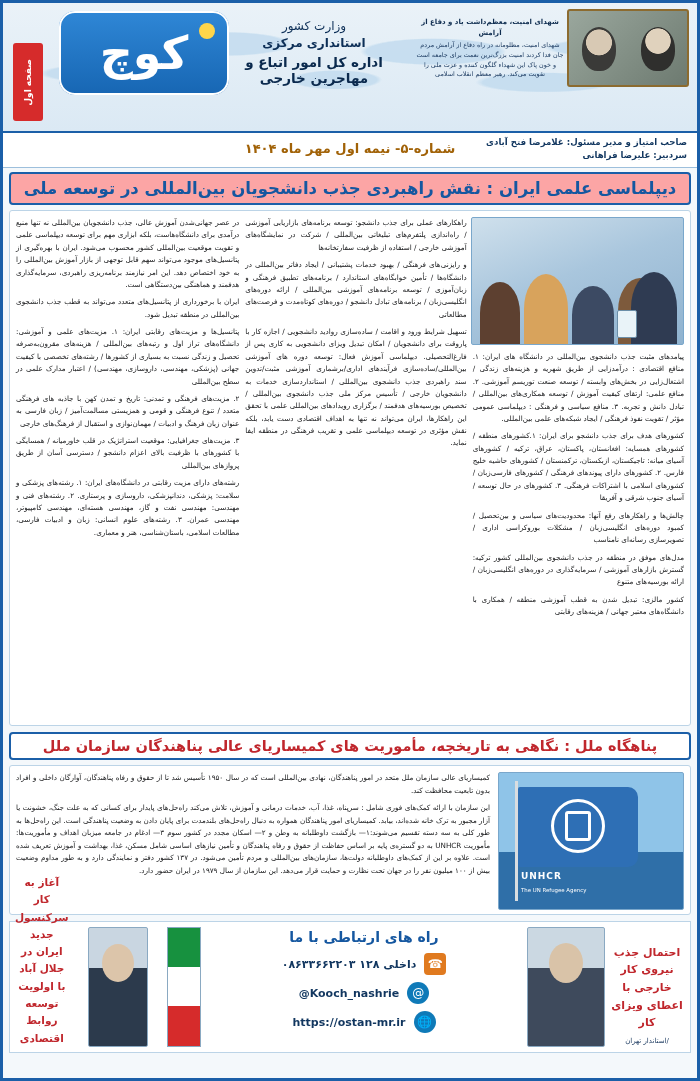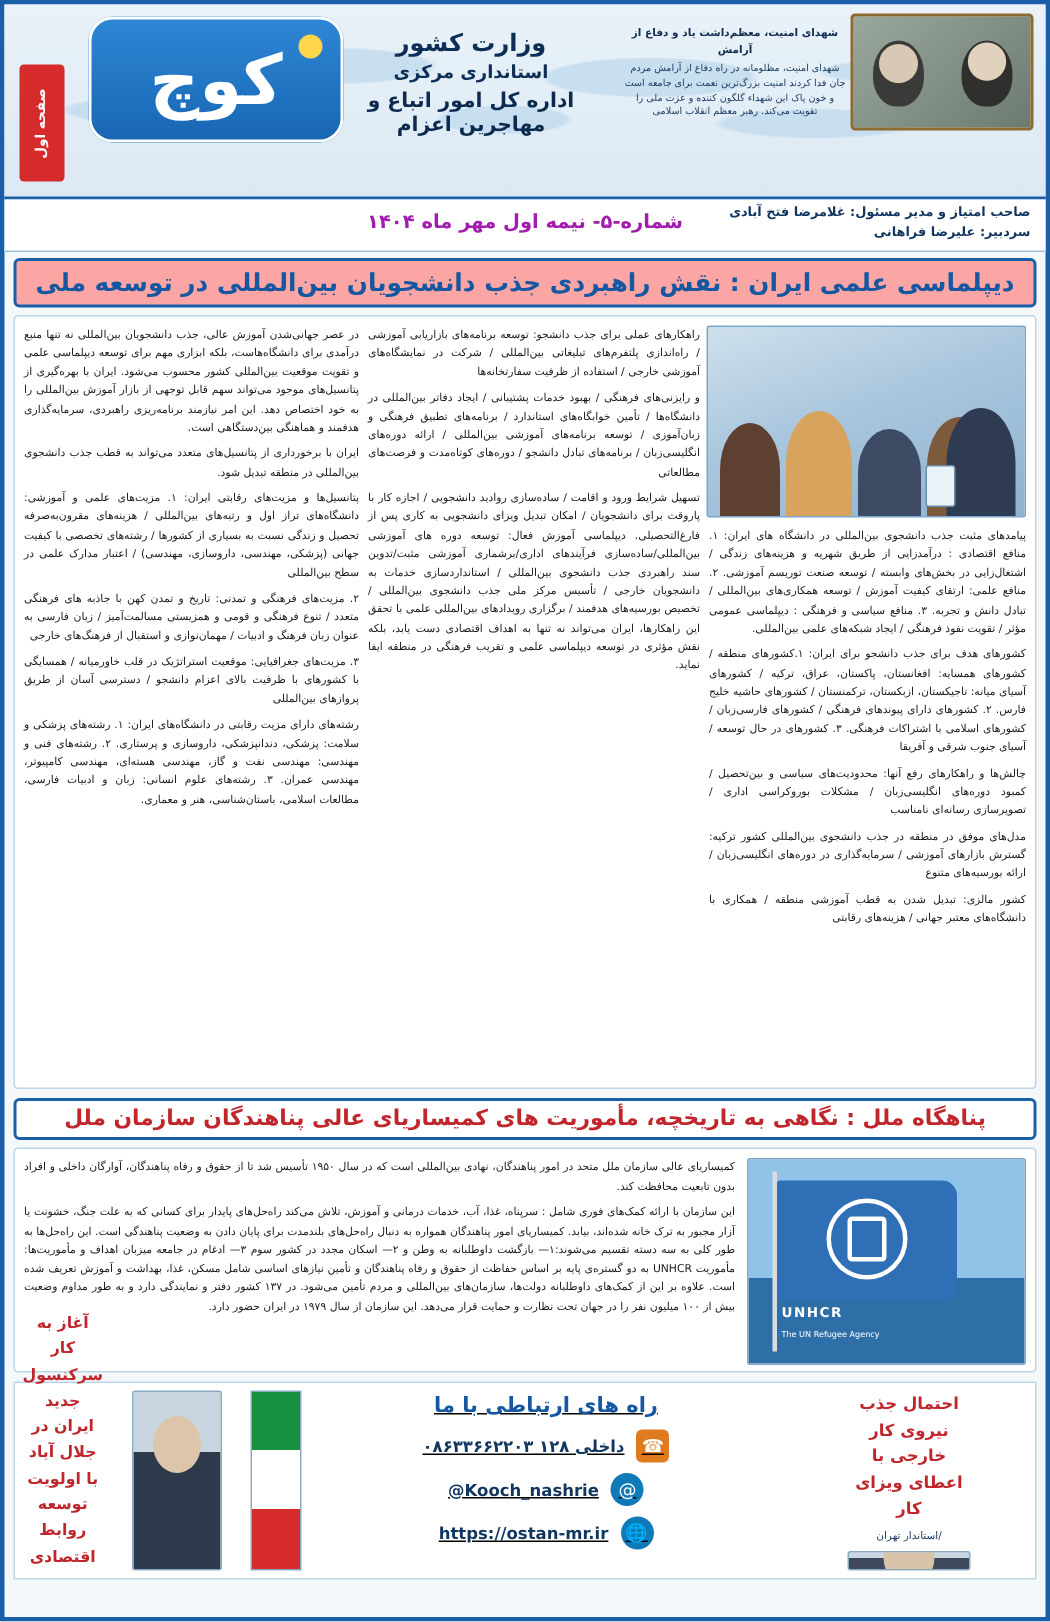--- a/index.html
+++ b/index.html
@@ -30,41 +30,41 @@
      background:linear-gradient(135deg,#9aa79d,#6d7a70);display:flex;}
   .leaders .face{flex:1;position:relative;}
   .leaders .face::after{content:"";position:absolute;left:50%;top:52%;
      transform:translate(-50%,-50%);width:34px;height:44px;border-radius:50% 50% 45% 45%;
      background:radial-gradient(circle at 50% 35%, #d8c9b4 0 38%, #3a3a38 40%);}
   .leaders .face.a::after{background:radial-gradient(circle at 50% 32%, #e0d2bd 0 36%, #2f2f2d 38%);}
   .slogan{position:absolute;top:14px;right:132px;width:150px;text-align:center;
      font-size:6.4px;line-height:1.55;color:#16355c;}
   .slogan b{display:block;font-size:7px;margin-bottom:2px;color:#0f2d50;}
   .ministry{position:absolute;top:16px;right:288px;width:190px;text-align:center;color:#0d2f57;}
-  .ministry .l1{font-size:16px;font-weight:bold;letter-spacing:.5px;}
+  .ministry .l1{font-size:12px;font-weight:normal;letter-spacing:.5px;}
   .ministry .l2{font-size:12px;font-weight:bold;margin-top:3px;}
   .ministry .l3{font-size:13.5px;font-weight:bold;margin-top:4px;color:#0b2a4e;}
   .logo-box{position:absolute;top:8px;left:56px;width:170px;height:84px;
      background:linear-gradient(180deg,#2f87d6,#1766b3);border-radius:16px;
      display:flex;align-items:center;justify-content:center;
      box-shadow:inset 0 0 0 2px #ffffff;}
   .logo-box .logo-text{font-size:46px;font-weight:bold;color:#ffffff;
      font-family:"DejaVu Sans","Liberation Sans",sans-serif;line-height:1;}
   .logo-box .logo-dots{position:absolute;right:14px;top:12px;width:16px;height:16px;
      background:#ffd54a;border-radius:50%;}
   .side-tab{position:absolute;top:40px;left:10px;width:30px;height:78px;
      background:#d62b2b;color:#fff;font-size:9px;font-weight:bold;
      display:flex;align-items:center;justify-content:center;border-radius:3px;}
   .side-tab span{writing-mode:vertical-rl;transform:rotate(180deg);}
   
   .ownerbar{position:relative;height:34px;background:#ffffff;border-bottom:1px solid #9dbfdc;}
   .owner-left{position:absolute;right:10px;top:3px;text-align:right;font-size:8.6px;
      color:#11365f;line-height:1.55;font-weight:bold;}
   .issue{position:absolute;left:0;right:0;top:8px;text-align:center;
-     font-size:13px;font-weight:bold;color:#a21caf;}
+     font-size:13px;font-weight:bold;color:#a16207;}
   
   .headline{margin:4px 6px 0 6px;background:#fca5a5;border:2px solid #1b5fa8;
      border-radius:4px;padding:5px 6px;text-align:center;}
   .headline h1{margin:0;font-size:16.5px;color:#1557a0;font-weight:bold;}
   .art1{margin:5px 6px 0 6px;background:#ffffff;border:1px solid #bcd4e7;
      border-radius:3px;padding:6px;display:flex;gap:6px;height:516px;box-sizing:border-box;}
   .col{font-size:7.2px;line-height:1.72;color:#18191b;text-align:justify;}
   .col p{margin:0 0 5px 0;}
   .c-right{width:212px;}
   .c-mid{width:222px;}
@@ -97,28 +97,28 @@
      transform:translate(-50%,-50%);width:20px;height:24px;border:3px solid #fff;border-radius:3px;}
   .unhcr-img .cap{position:absolute;left:22px;bottom:28px;color:#fff;font-size:9px;
      font-weight:bold;letter-spacing:1px;}
   .unhcr-img .cap2{position:absolute;left:22px;bottom:16px;color:#fff;font-size:5.4px;}
   .art2 .c2text{flex:1;font-size:7.2px;line-height:1.74;text-align:justify;color:#18191b;}
   .art2 .c2text p{margin:0 0 5px 0;}
   
   .footer{margin:6px 6px 6px 6px;height:132px;border:1px solid #bcd4e7;background:#ffffff;
      display:flex;box-sizing:border-box;position:relative;}
   .f-cell{position:relative;box-sizing:border-box;padding:5px;}
-  .f-right{width:168px;display:flex;gap:4px;align-items:center;flex-direction:column;}
+  .f-right{width:168px;display:flex;gap:4px;align-items:flex-end;}
   .f-right .txt{font-size:11px;font-weight:bold;color:#c0272d;line-height:1.6;text-align:center;width:80px;}
   .f-right .txt .sub{display:block;font-size:7px;color:#16355c;margin-top:4px;font-weight:normal;}
   .f-right .pic{width:80px;height:118px;border:1px solid #8aa9c2;border-radius:2px;
      background:linear-gradient(180deg,#cbd8e2 0 34%,#3e4a5c 34% 100%);position:relative;overflow:hidden;}
   .f-right .pic::after{content:"";position:absolute;left:50%;top:30%;transform:translate(-50%,-50%);
      width:34px;height:40px;border-radius:50%;background:#d9c3a8;}
-  .f-mid{flex:1;text-align:center;text-decoration:underline;}
+  .f-mid{flex:1;text-align:center;}
   .f-mid h3{margin:2px 0 8px 0;font-size:14px;color:#1557a0;font-weight:bold;}
   .contact-row{display:flex;align-items:center;justify-content:center;gap:8px;margin-bottom:7px;}
   .contact-row .ci{width:22px;height:22px;border-radius:4px;display:flex;align-items:center;
      justify-content:center;color:#fff;font-size:12px;}
   .ci.phone{background:#e07a1f;}
   .ci.at{background:#0f7ab8;border-radius:50%;}
   .ci.web{background:#0f7ab8;border-radius:50%;}
   .contact-row .cv{font-size:11px;color:#11365f;font-weight:bold;direction:ltr;}
   .f-left{width:196px;display:flex;gap:19px;align-items:flex-end;}
   .f-left .flagimg{width:40px;height:118px;border:1px solid #8aa9c2;
@@ -143,21 +143,21 @@
     </div>
 
     <div class="slogan">
       <b>شهدای امنیت، معظم‌داشت یاد و دفاع از آرامش</b>
       <span>شهدای امنیت، مظلومانه در راه دفاع از آرامش مردم جان فدا کردند امنیت بزرگ‌ترین نعمت برای جامعه است و خون پاک این شهداء گلگون کننده و عزت ملی را تقویت می‌کند. رهبر معظم انقلاب اسلامی</span>
     </div>
 
     <div class="ministry">
       <div class="l1">وزارت کشور</div>
       <div class="l2">استانداری مرکزی</div>
-      <div class="l3">اداره کل امور اتباع و مهاجرین اعزام</div>
+      <div class="l3">اداره کل امور اتباع و مهاجرین خارجی</div>
     </div>
 
     <div class="logo-box">
       <div class="logo-dots"></div>
       <div class="logo-text">کوچ</div>
     </div>
 
     <div class="side-tab">
       <span>صفحه اول</span>
     </div>

